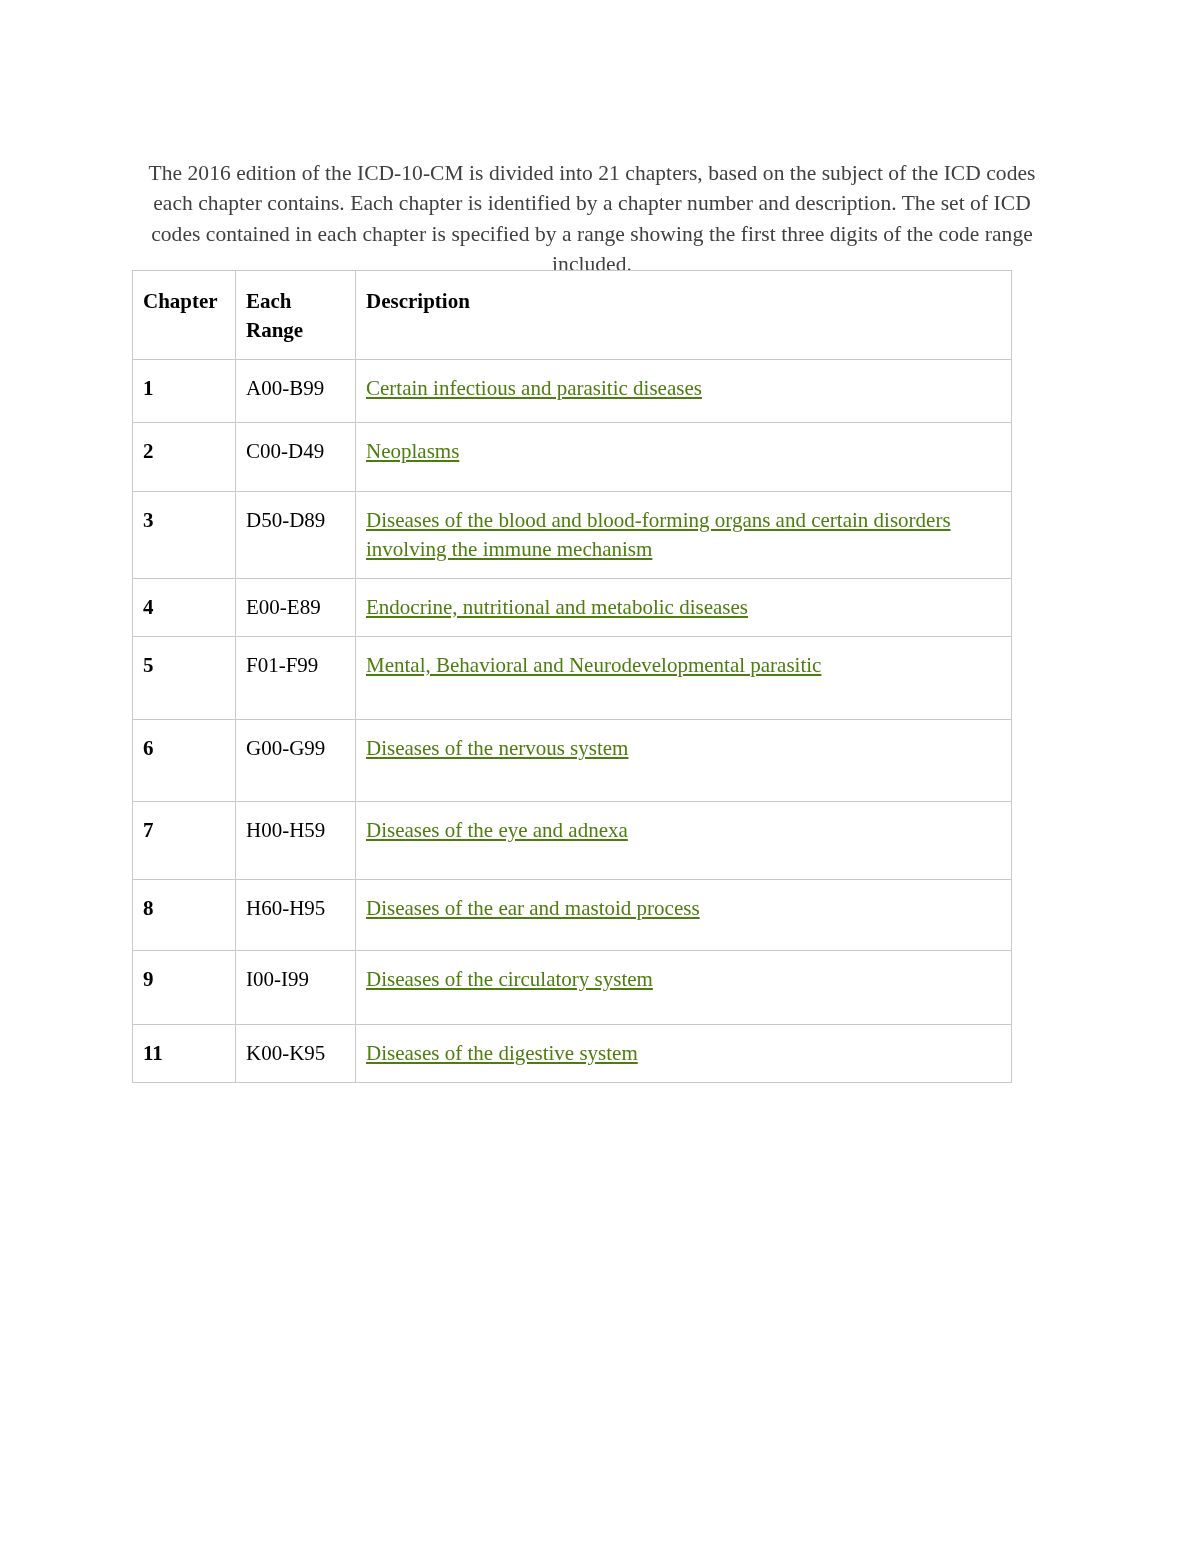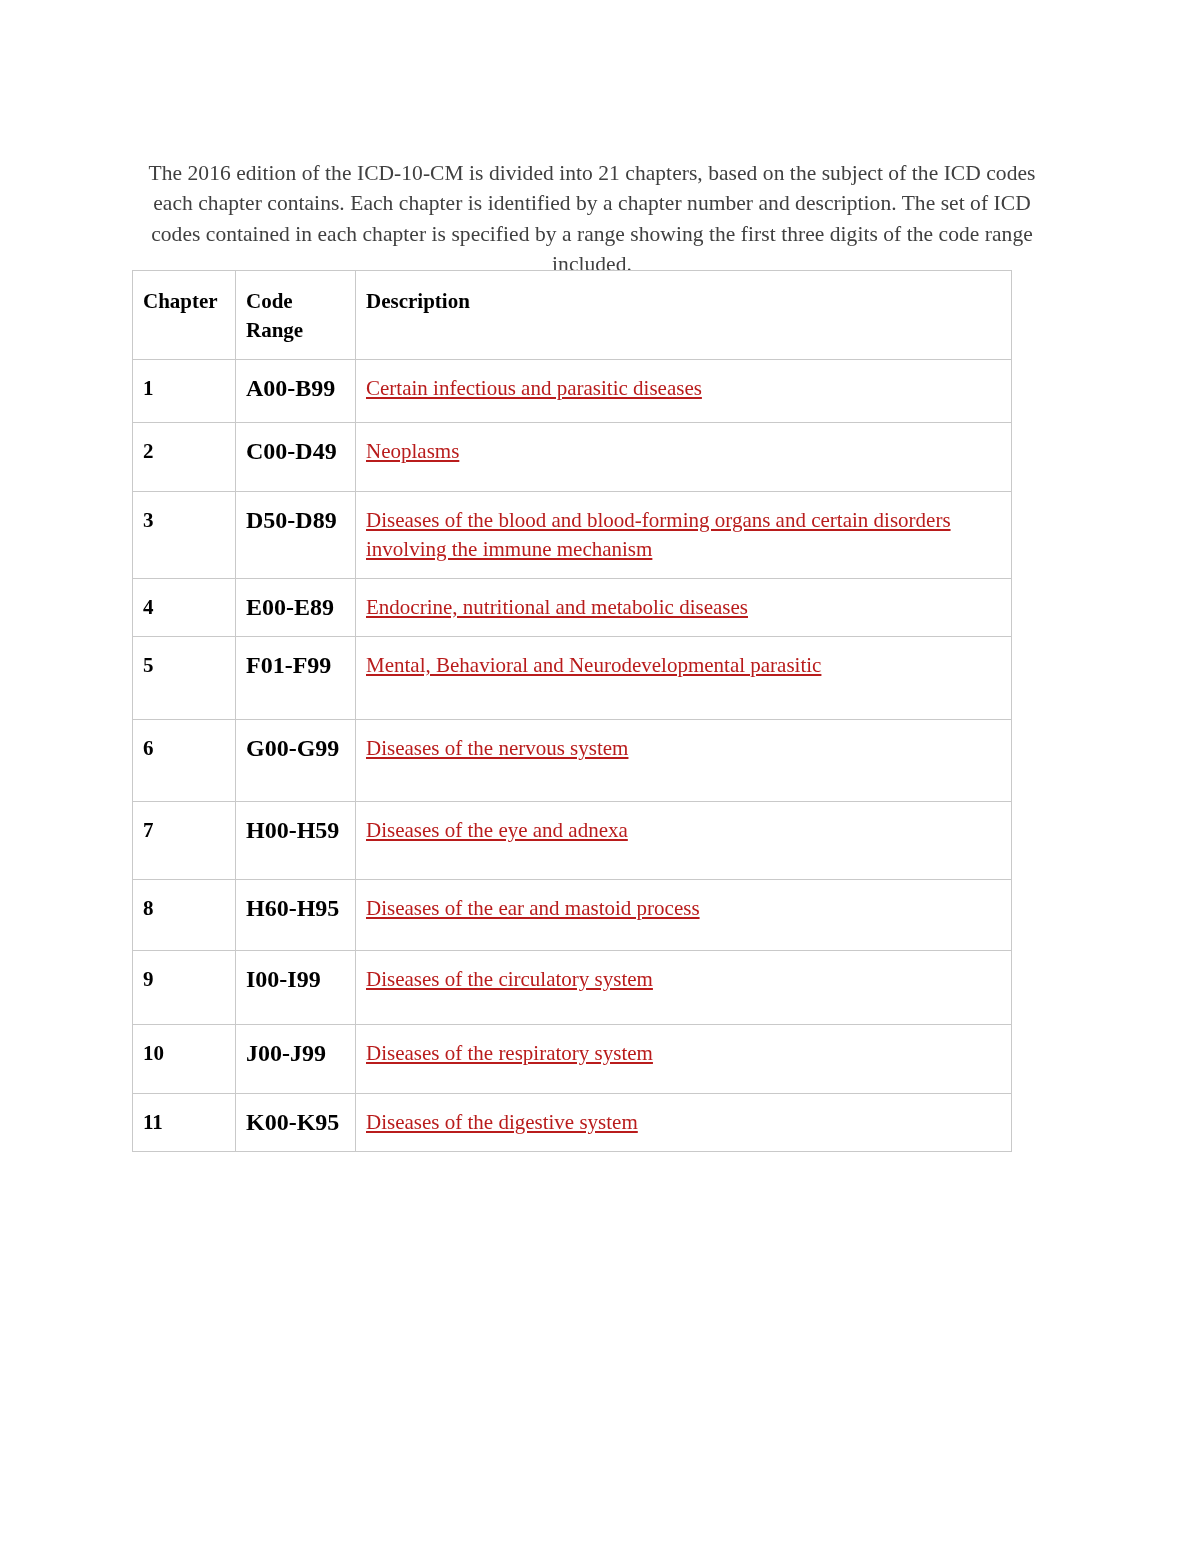--- a/index.html
+++ b/index.html
@@ -58,27 +58,27 @@
   }
   .col-chapter { width: 103px; }
   .col-range   { width: 120px; }
   .col-desc    { width: 656px; }
 
   td.cell-chapter {
     font-weight: bold;
     font-size: 21px;
   }
   td.cell-range {
-    font-weight: bold;
+    font-weight: normal;
     white-space: nowrap;
-    font-size: 24px;
+    font-size: 21px;
   }
   td.cell-desc a,
   td.cell-desc .link {
-    color: #b91c1c;
+    color: #4d7c0f;
     text-decoration: underline;
     font-size: 21px;
     cursor: pointer;
   }
   
   tr.r-head td, tr.r-head th { height: 48px; }
   tr.h-1  td { height: 34px; }
   tr.h-2  td { height: 40px; }
   tr.h-3  td { height: 58px; }
   tr.h-4  td { height: 25px; }
@@ -102,21 +102,21 @@
 
   <table class="chapters-table">
     <colgroup>
       <col class="col-chapter">
       <col class="col-range">
       <col class="col-desc">
     </colgroup>
     <thead>
       <tr class="r-head">
         <th>Chapter</th>
-        <th>Code Range</th>
+        <th>Each Range</th>
         <th>Description</th>
       </tr>
     </thead>
     <tbody>
       <tr class="h-1">
         <td class="cell-chapter">1</td>
         <td class="cell-range">A00-B99</td>
         <td class="cell-desc"><span class="link">Certain infectious and parasitic diseases</span></td>
       </tr>
       <tr class="h-2">
@@ -152,25 +152,20 @@
       <tr class="h-8">
         <td class="cell-chapter">8</td>
         <td class="cell-range">H60-H95</td>
         <td class="cell-desc"><span class="link">Diseases of the ear and mastoid process</span></td>
       </tr>
       <tr class="h-9">
         <td class="cell-chapter">9</td>
         <td class="cell-range">I00-I99</td>
         <td class="cell-desc"><span class="link">Diseases of the circulatory system</span></td>
       </tr>
-      <tr class="h-10">
-        <td class="cell-chapter">10</td>
-        <td class="cell-range">J00-J99</td>
-        <td class="cell-desc"><span class="link">Diseases of the respiratory system</span></td>
-      </tr>
       <tr class="h-11">
         <td class="cell-chapter">11</td>
         <td class="cell-range">K00-K95</td>
         <td class="cell-desc"><span class="link">Diseases of the digestive system</span></td>
       </tr>
     </tbody>
   </table>
 
 </div>
 

